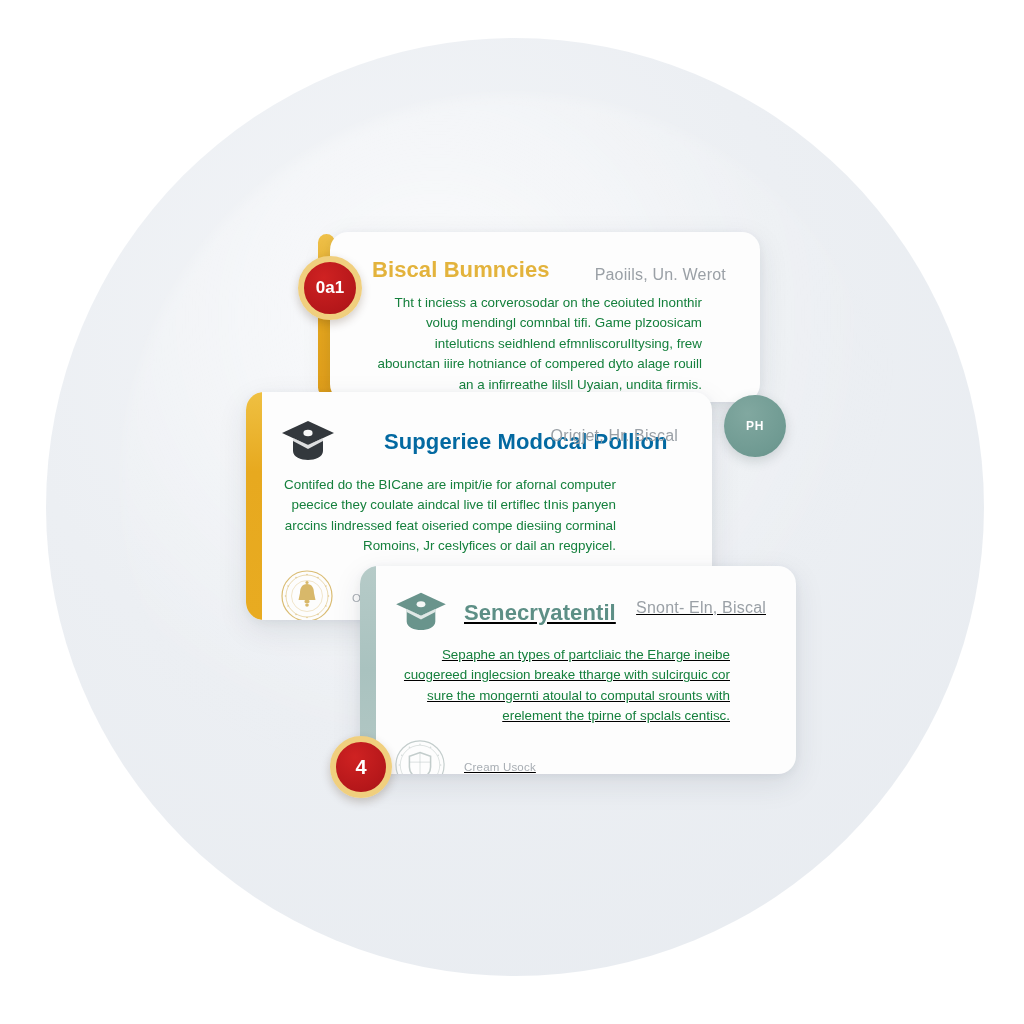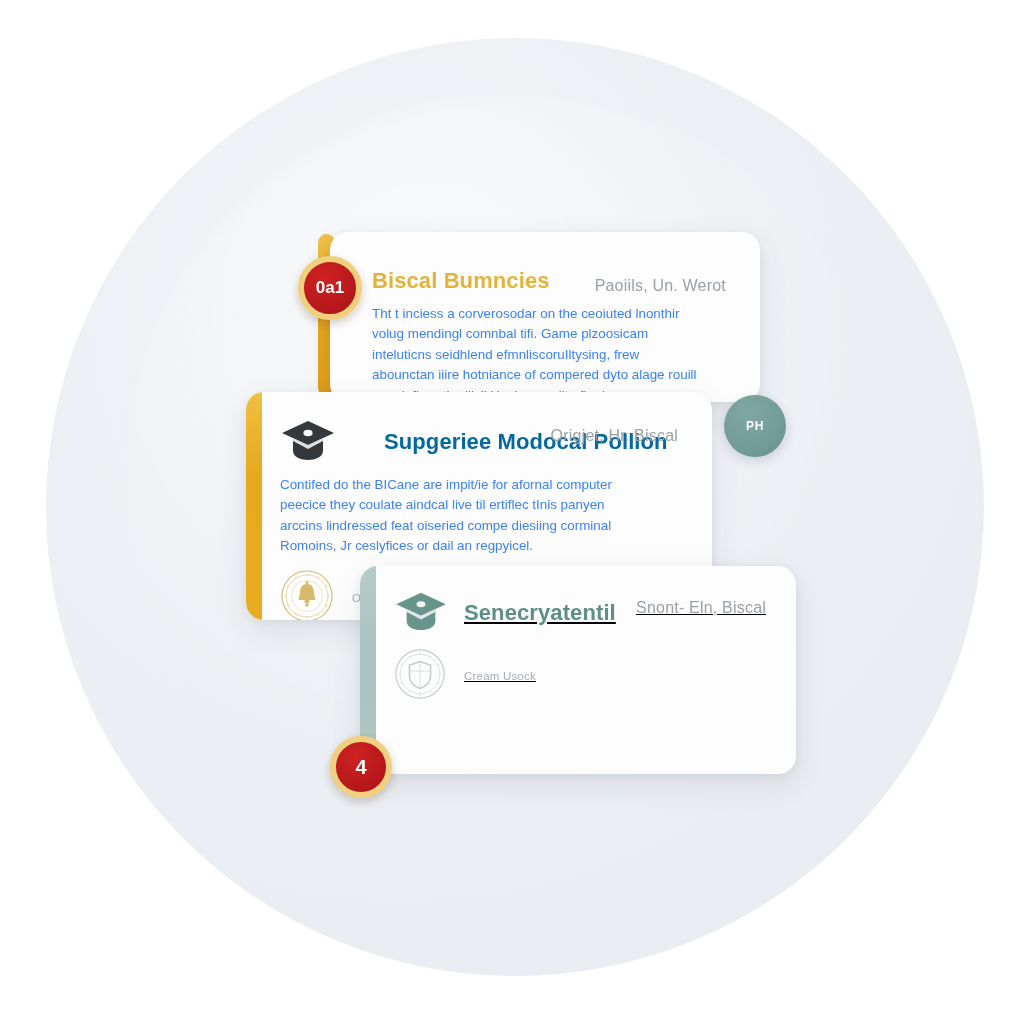--- a/index.html
+++ b/index.html
@@ -63,21 +63,21 @@
     position: absolute;
     left: 0;
     top: 0;
     bottom: 0;
     width: 16px;
     border-radius: 18px 0 0 18px;
   }
 
   
   #card-1 { left: 330px; top: 232px; width: 430px; height: 170px; }
-  #card-1 .card-inner { padding: 36px 34px 20px 42px; }
+  #card-1 .card-inner { padding: 25px 34px 20px 42px; }
 
   
   #card-2 { left: 246px; top: 392px; width: 466px; height: 228px; }
   #card-2 .accent-bar { background: linear-gradient(180deg,#efc042 0%, #e7a91f 35%, #e8ab21 100%); }
   #card-2 .card-inner { padding: 26px 34px 18px 34px; }
 
   
   #card-3 { left: 360px; top: 566px; width: 436px; height: 208px; }
   #card-3 .accent-bar { background: linear-gradient(180deg,#b6cbc8 0%, #a9c2bf 50%, #b3c8c5 100%); }
   #card-3 .card-inner { padding: 24px 30px 18px 34px; text-decoration: underline; }
@@ -117,22 +117,23 @@
     font-size: 16px;
     color: #9aa0a6;
     white-space: nowrap;
     padding-top: 9px;
     letter-spacing: 0.2px;
   }
   .body {
     margin-top: 9px;
     font-size: 13.4px;
     line-height: 1.52;
-    color: #3b82f6;
+    color: #15803d;
     max-width: 330px;
+    text-align: right;
   }
   #card-2 .body, #card-3 .body { max-width: 336px; }
   .footnote {
     margin-top: 14px;
     font-size: 11.5px;
     color: #a7adb3;
     letter-spacing: 0.2px;
   }
   .foot-row {
     display: flex;
@@ -261,20 +262,21 @@
               <path d="M28 3 L54 15 L28 27 L2 15 Z" fill="currentColor"></path>
               <ellipse cx="28" cy="15" rx="4.6" ry="3.2" fill="#f4f7f6"></ellipse>
               <path d="M13 20 L13 33 C13 39 21 42 28 42 C35 42 43 39 43 33 L43 20 L28 27 Z" fill="currentColor"></path>
               <path d="M13 20 L28 27 L43 20 L43 23 L28 31 L13 23 Z" fill="#fdfdfd" opacity="0.8"></path>
             </svg>
           </span>
           <div class="title teal">Senecryatentil</div>
         </div>
         <div class="meta">Snont- Eln, Biscal</div>
       </div>
+      <div class="body">Sepaphe an types of partcliaic the Eharge ineibe cuogereed inglecsion breake ttharge with sulcirguic cor sure the mongernti atoulal to computal srounts with erelement the tpirne of spclals centisc.</div>
       <div class="foot-row">
         <span class="seal grey">
           <svg width="52" height="52" viewBox="0 0 54 54" aria-hidden="true">
             <circle cx="27" cy="27" r="25" fill="none" stroke="currentColor" stroke-width="1.2" opacity="0.85"></circle>
             <circle cx="27" cy="27" r="20.5" fill="none" stroke="currentColor" stroke-width="0.8" opacity="0.6"></circle>
             <path d="M27 14 L38 18 L38 29 C38 36 32 40 27 42 C22 40 16 36 16 29 L16 18 Z" fill="none" stroke="currentColor" stroke-width="1.6" opacity="0.85"></path>
             <path d="M27 14 L27 42" stroke="currentColor" stroke-width="1" opacity="0.5"></path>
             <path d="M16 24 L38 24" stroke="currentColor" stroke-width="1" opacity="0.5"></path>
             <g opacity="0.55" fill="currentColor">
               <circle cx="27" cy="5.5" r="0.8"></circle>

